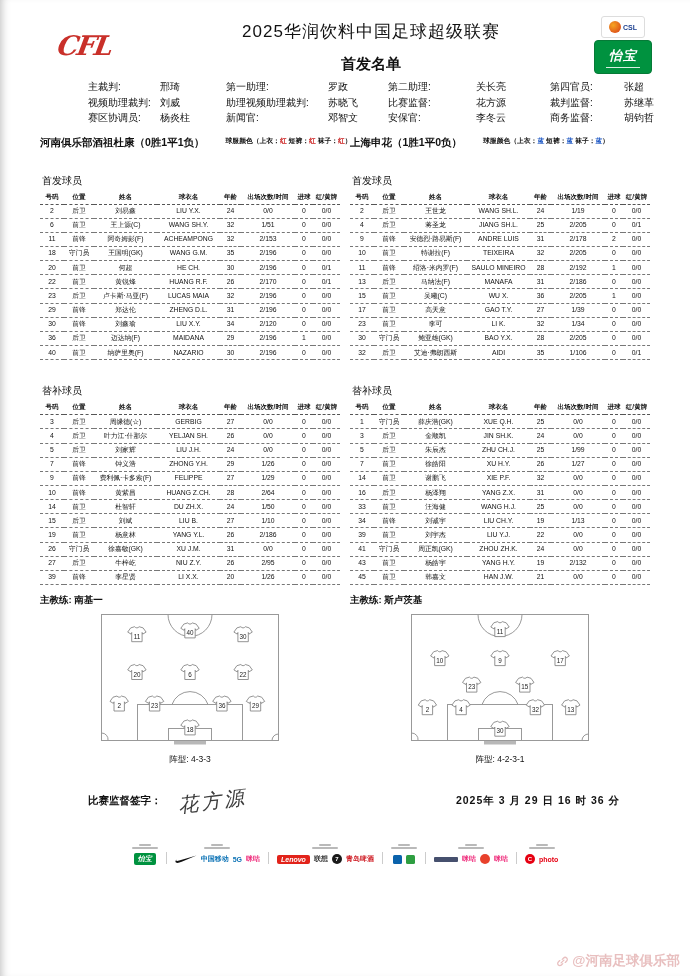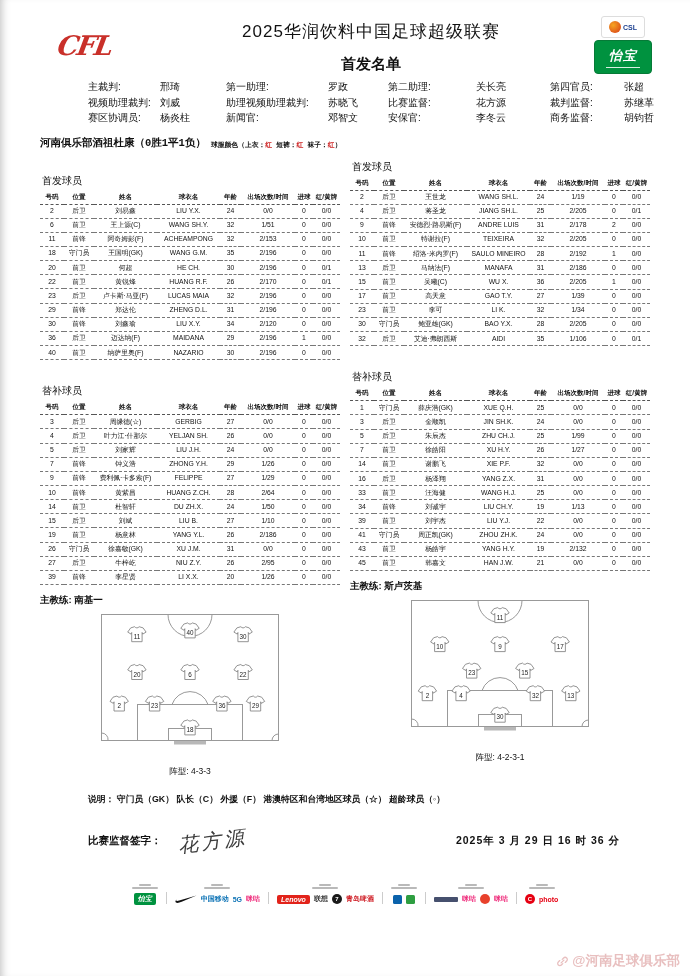--- a/index.html
+++ b/index.html
@@ -21,30 +21,30 @@
   .green{width:56px;height:32px;background:#00923f;border-radius:4px;display:flex;flex-direction:column;align-items:center;justify-content:center;border:1px solid #067a37;}
   .brand{color:#fff;font-weight:bold;font-size:13px;font-style:italic;letter-spacing:1px;}
   .gline{width:34px;height:1px;background:rgba(255,255,255,.85);margin-top:2px;}
   
   .teamsline{margin:16px 0 0 88px;font-weight:bold;font-size:10.5px;}
   .inforow{display:grid;grid-template-columns:70px 66px 96px 94px 88px auto;margin:8px 0 0 88px;font-size:8.5px;}
   .offgrid{display:grid;grid-template-columns:72px 66px 102px 60px 88px 74px 74px auto;margin:5px 0 0 88px;font-size:10px;line-height:15.5px;}
   
   .cols{display:flex;gap:10px;margin:10px 40px 0 40px;}
   .tcol{width:300px;}
-  .thead-line{display:flex;align-items:flex-end;gap:5px;white-space:nowrap;font-family:Liberation Mono, monospace;}
+  .thead-line{display:flex;align-items:flex-start;gap:21px;white-space:nowrap;}
   .tname{font-size:10.5px;font-weight:bold;}
   .kit{font-size:6.8px;font-weight:bold;}
   .seclab{font-size:10px;font-weight:normal;margin:24px 0 3px 2px;}
   table.roster{width:100%;border-collapse:collapse;table-layout:fixed;font-size:6.8px;}
   .roster th{font-weight:bold;font-size:6.5px;padding:2px 0;border-bottom:1px dashed #555;text-align:center;}
   .roster td{text-align:center;padding:2.5px 0;border-bottom:1px dashed #777;line-height:1.2;word-break:break-all;}
   .coach{margin-top:9px;font-size:9.5px;font-weight:bold;}
   .pitchwrap{text-align:center;margin-top:7px;}
-  .formline{font-size:8.5px;margin-top:16px;}
+  .formline{font-size:8.5px;margin-top:4px;}
   
   .legend{margin:16px 0 0 88px;font-size:8.8px;font-weight:bold;}
   .sigrow{display:flex;align-items:center;margin:18px 70px 0 88px;height:34px;}
   .siglab{font-size:10.5px;font-weight:bold;}
   .sig{font-family:"DejaVu Serif",serif;font-style:italic;font-size:20px;color:#3c3c3c;
        transform:rotate(-7deg);margin-left:16px;letter-spacing:3px;}
   .dt{margin-left:auto;font-size:10.5px;font-weight:bold;letter-spacing:1px;}
   .sponsors{display:flex;align-items:flex-end;justify-content:center;gap:8px;margin-top:26px;}
   .spg{display:flex;flex-direction:column;align-items:center;gap:4px;}
   .spcap{display:flex;flex-direction:column;align-items:center;gap:1.5px;}
@@ -452,20 +452,24 @@
               <path d="M -6.2 -6.8 L -2.2 -8 C -1.2 -6.4 1.2 -6.4 2.2 -8 L 6.2 -6.8 L 9.2 -2.6 L 5.8 -0.6 L 5.2 -2.2 L 5.2 7 L -5.2 7 L -5.2 -2.2 L -5.8 -0.6 L -9.2 -2.6 Z" fill="#fff" stroke="#888" stroke-width="0.9"></path>
               <text x="0" y="4" text-anchor="middle" font-size="6.3" fill="#222">29</text>
             </g>
             <g transform="translate(89.0,113.9)">
               <path d="M -6.2 -6.8 L -2.2 -8 C -1.2 -6.4 1.2 -6.4 2.2 -8 L 6.2 -6.8 L 9.2 -2.6 L 5.8 -0.6 L 5.2 -2.2 L 5.2 7 L -5.2 7 L -5.2 -2.2 L -5.8 -0.6 L -9.2 -2.6 Z" fill="#fff" stroke="#888" stroke-width="0.9"></path>
               <text x="0" y="4" text-anchor="middle" font-size="6.3" fill="#222">18</text>
             </g>
           </svg><div class="formline"><span>阵型: </span><span>4-3-3</span></div></div>
       </section>
     <section class="tcol" id="team-1">
+        <div class="thead-line">
+          <span class="tname">上海申花（1胜1平0负）</span>
+          <span class="kit"><span>球服颜色（上衣：</span><span style="color: rgb(27, 86, 196);">蓝</span><span> 短裤：</span><span style="color: rgb(27, 86, 196);">蓝</span><span> 袜子：</span><span style="color: rgb(27, 86, 196);">蓝</span><span>）</span></span>
+        </div>
         <div class="seclab">首发球员</div>
         <table class="roster">
           <colgroup>
             <col style="width: 8%;">
             <col style="width: 10%;">
             <col style="width: 21%;">
             <col style="width: 21%;">
             <col style="width: 7%;">
             <col style="width: 18%;">
             <col style="width: 6%;">
@@ -794,24 +798,20 @@
               <text x="0" y="4" text-anchor="middle" font-size="6.3" fill="#222">13</text>
             </g>
             <g transform="translate(89.0,115.2)">
               <path d="M -6.2 -6.8 L -2.2 -8 C -1.2 -6.4 1.2 -6.4 2.2 -8 L 6.2 -6.8 L 9.2 -2.6 L 5.8 -0.6 L 5.2 -2.2 L 5.2 7 L -5.2 7 L -5.2 -2.2 L -5.8 -0.6 L -9.2 -2.6 Z" fill="#fff" stroke="#888" stroke-width="0.9"></path>
               <text x="0" y="4" text-anchor="middle" font-size="6.3" fill="#222">30</text>
             </g>
           </svg><div class="formline"><span>阵型: </span><span>4-2-3-1</span></div></div>
       </section>
   </div>
 
-  <div class="legend">
-    <span>说明：</span>
-    <span>守门员（GK） 队长（C） 外援（F） 港澳特区和台湾地区球员（☆） 超龄球员（◦）</span>
-  </div>
 
   <div class="sigrow">
     <span class="siglab">比赛监督签字：</span>
     <span class="sig">花方源</span>
     <span class="dt">2025年 3 月 29 日 16 时 36 分</span>
   </div>
 
   <div class="sponsors" id="sponsors">
       <div class="spg">
         <div class="spcap">

